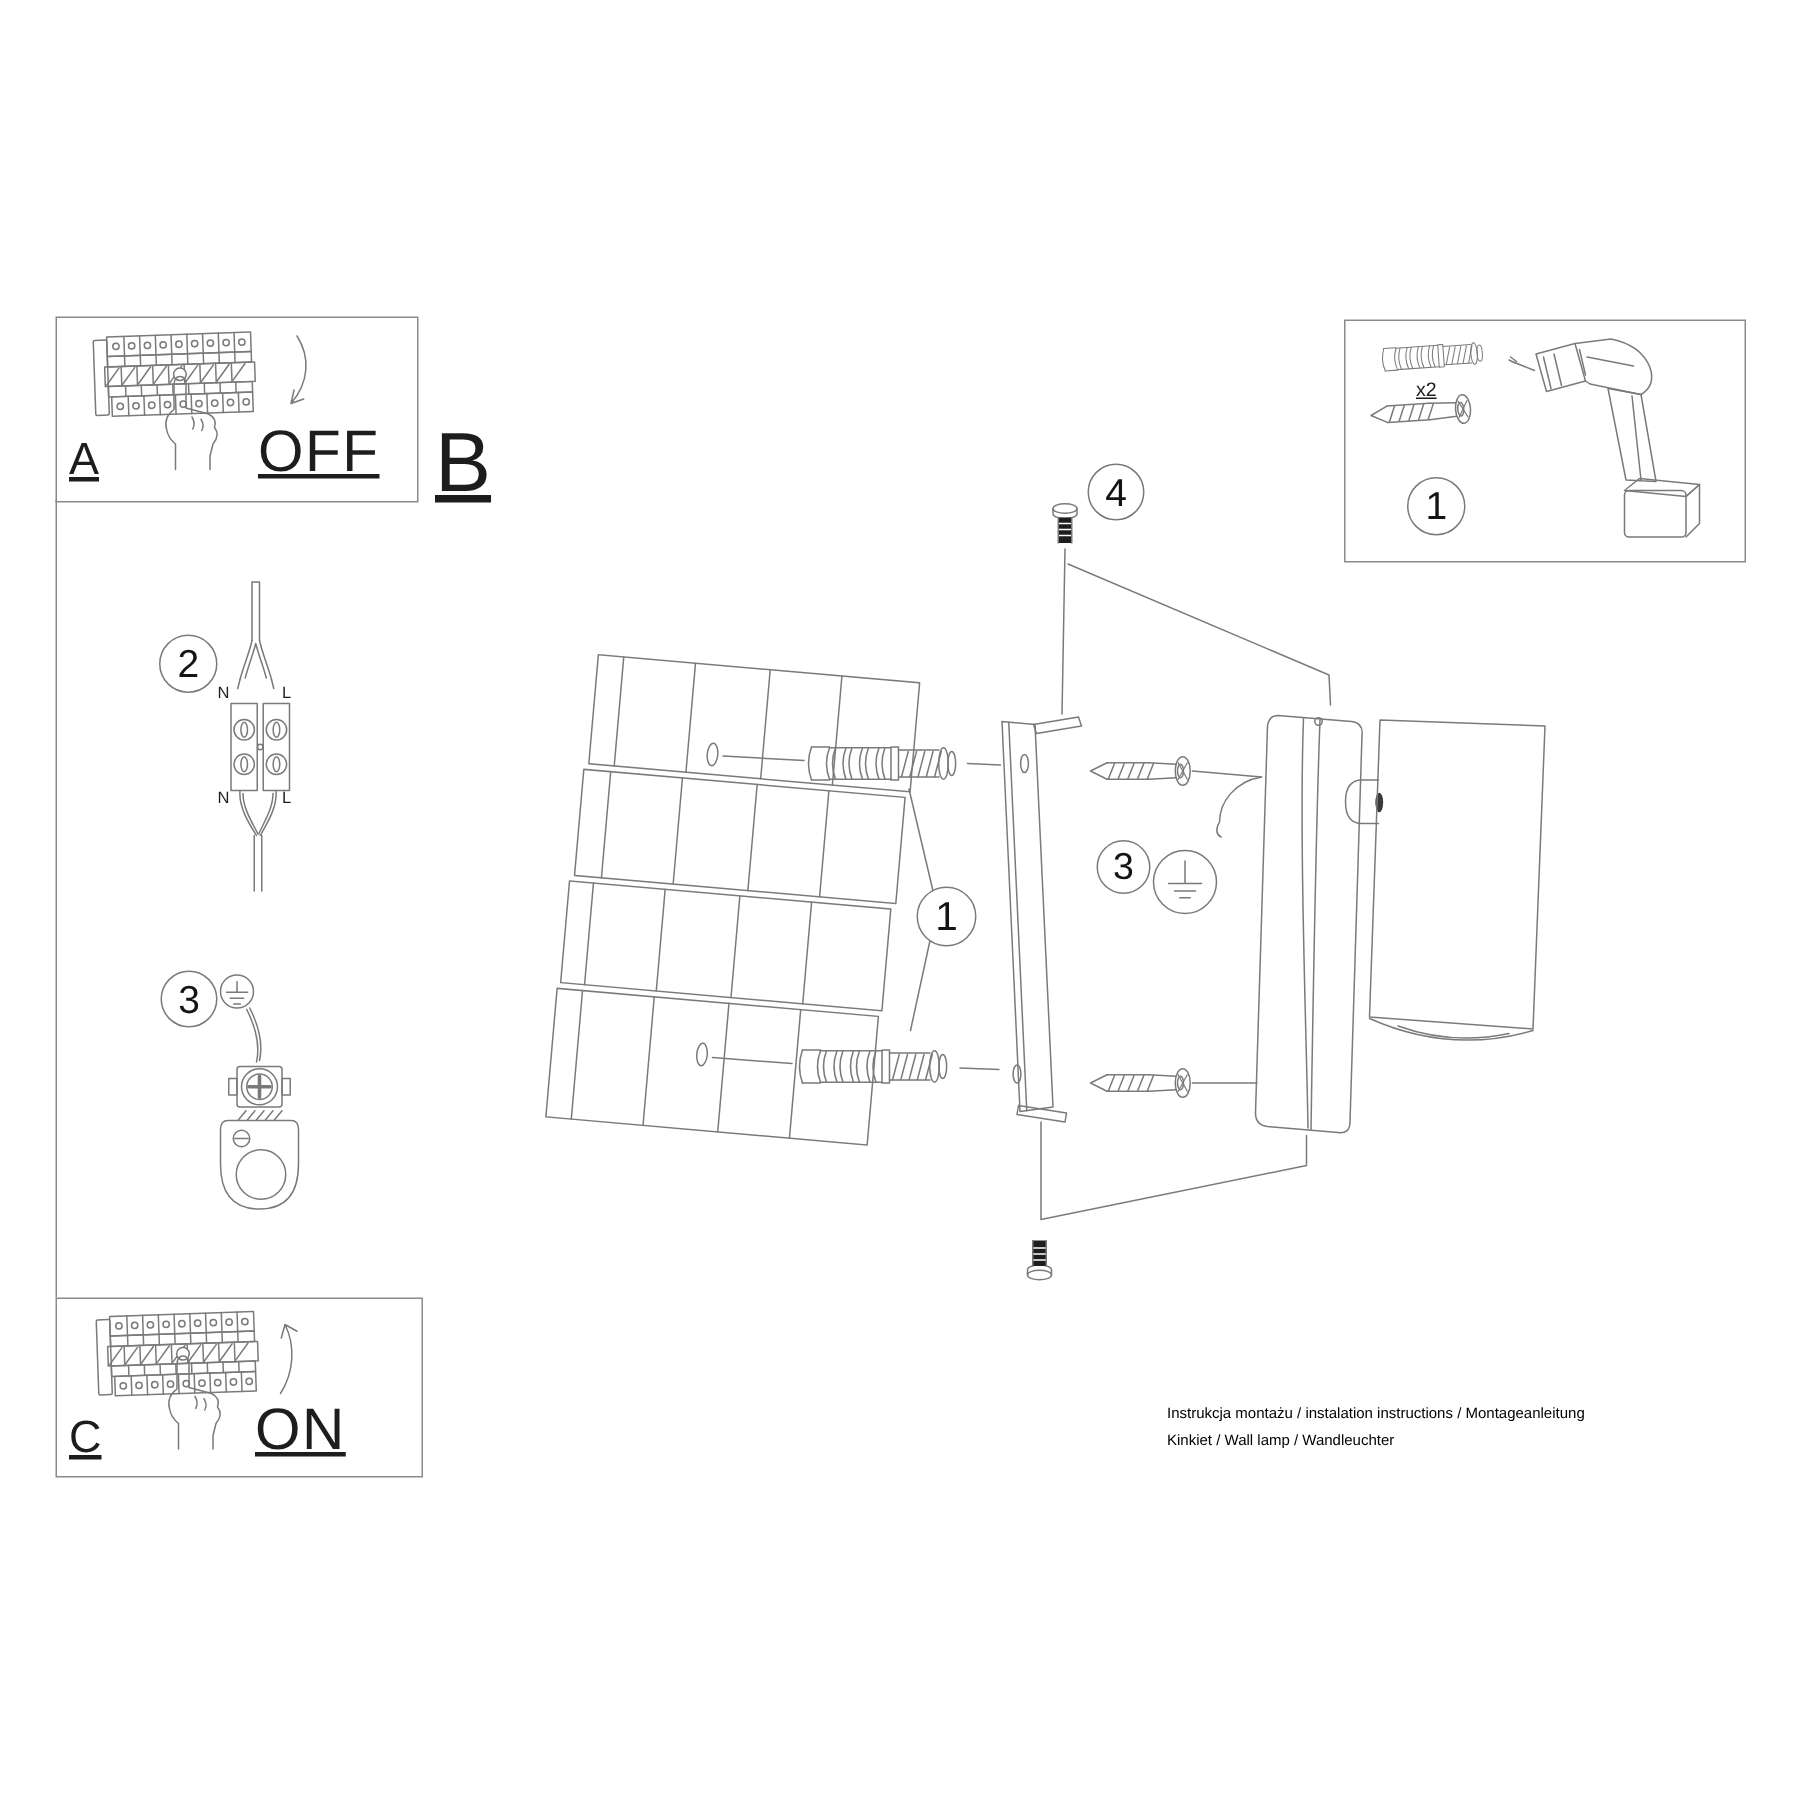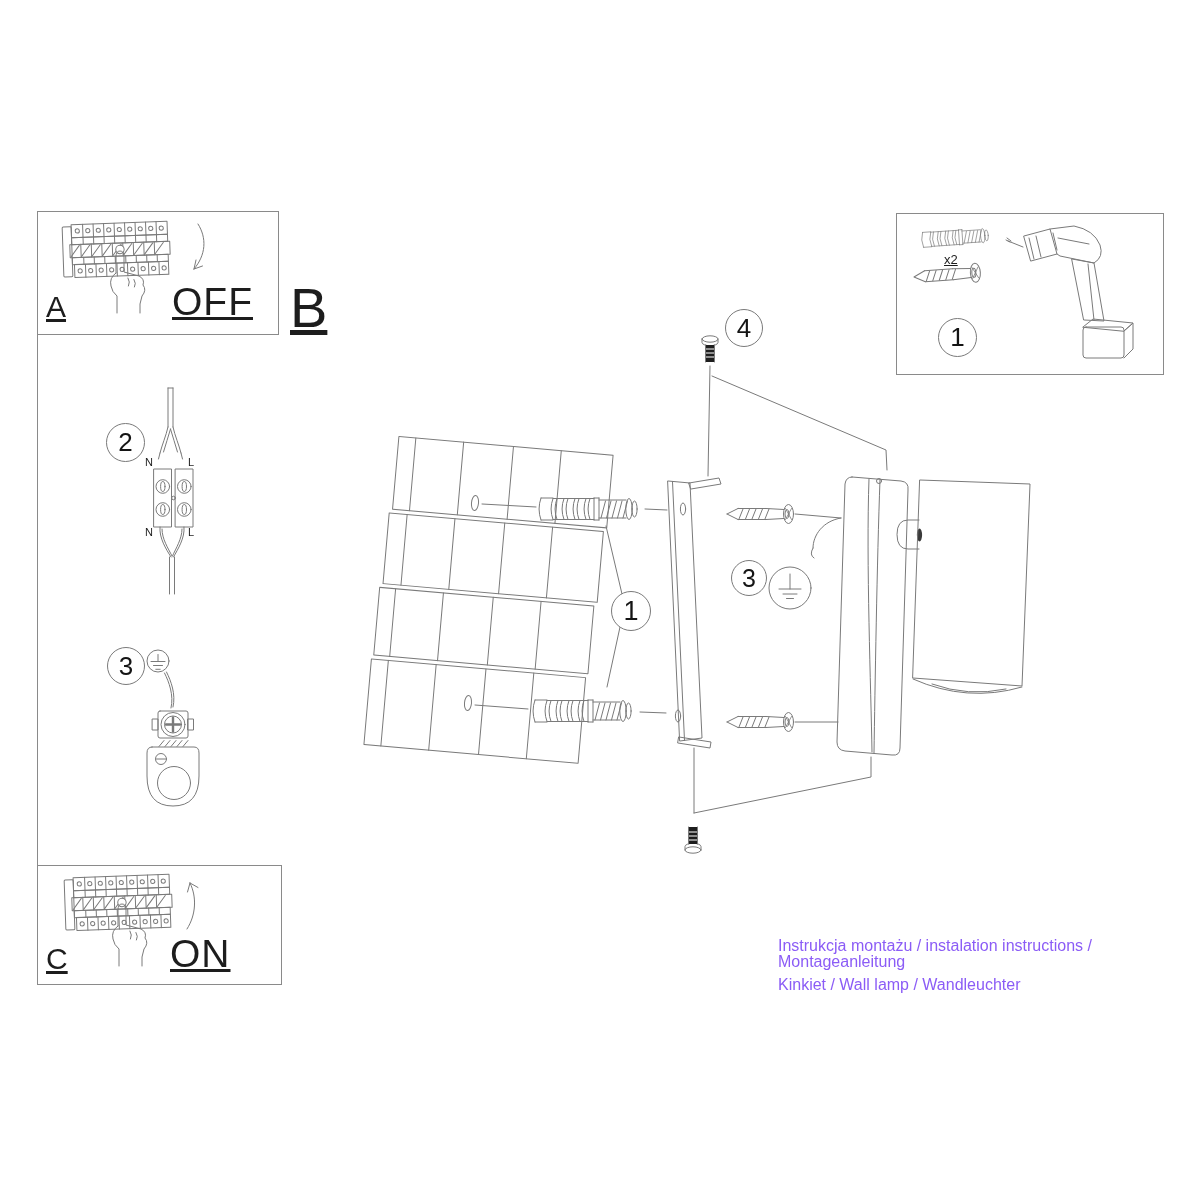--- a/index.html
+++ b/index.html
@@ -9,21 +9,21 @@
   .box{position:absolute;border:1px solid #8a8a8a;background:transparent;}
   .vline{position:absolute;width:1px;background:#8a8a8a;}
   .txt{position:absolute;line-height:1;white-space:pre;text-decoration:underline;}
   .letter{font-size:30px;}
   .big-letter{font-size:56px;}
   .state{font-size:39px;letter-spacing:1px;}
   .callout{position:absolute;border:1.3px solid #7a7a7a;border-radius:50%;background:#fff;
            display:flex;align-items:center;justify-content:center;color:#141414;}
   .wire-label{position:absolute;font-size:11px;width:14px;text-align:center;line-height:1;}
   .qty{font-size:13px;}
-  .footer-line{position:absolute;font-size:16px;color:#8b5cf6;line-height:1;}
+  .footer-line{position:absolute;font-size:10px;color:#000000;line-height:1;}
 </style>
 </head>
 <body>
 
 <div id="page">
 
   <svg id="art" width="1200" height="1200" viewBox="0 0 1200 1200" fill="none" stroke="#7a7a7a" stroke-width="1" stroke-linecap="round" stroke-linejoin="round">
     <defs>
       <g id="breaker">
         <rect x="0" y="4" width="9" height="50" rx="1"></rect>
@@ -258,15 +258,15 @@
   </div>
 
   <div class="wire-label" style="left:142px;top:457px;">N</div>
   <div class="wire-label" style="left:184px;top:457px;">L</div>
   <div class="wire-label" style="left:142px;top:527px;">N</div>
   <div class="wire-label" style="left:184px;top:527px;">L</div>
 
   <div class="txt qty" style="left:944px;top:253px;">x2</div>
 
   <div class="footer-line" style="left:778px;top:938px;">Instrukcja montażu / instalation instructions / Montageanleitung</div>
-  <div class="footer-line" style="left:778px;top:956px;margin-top:21px;">Kinkiet / Wall lamp / Wandleuchter</div>
+  <div class="footer-line" style="left:778px;top:956px;">Kinkiet / Wall lamp / Wandleuchter</div>
 
 </div>
 
 </body></html>

